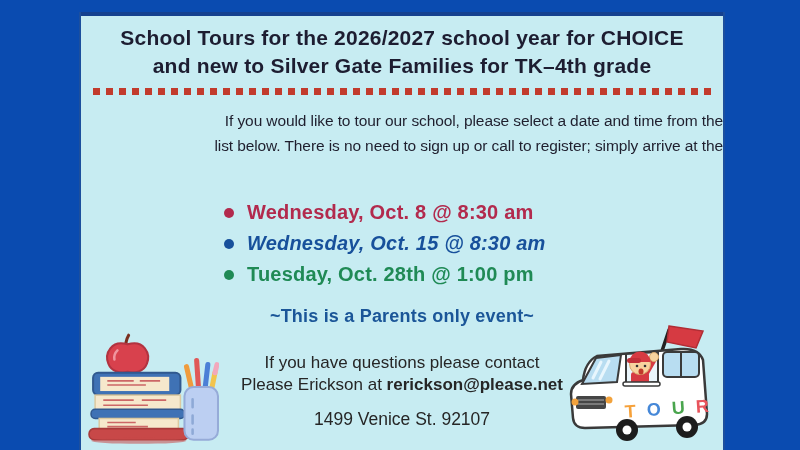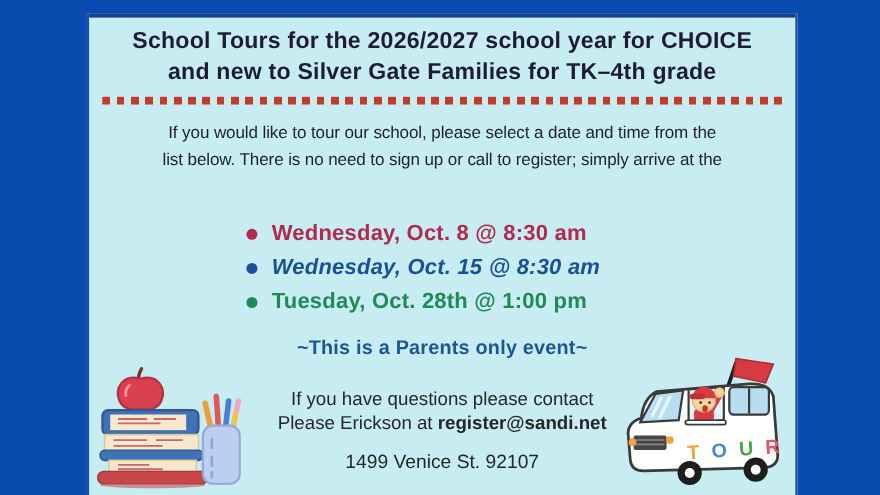--- a/index.html
+++ b/index.html
@@ -27,21 +27,21 @@
     text-align: center; font-size: 21px; font-weight: bold;
     color: var(--title-text, #1d1d31); line-height: 28px; letter-spacing: 0.2px;
   }
   .divider {
     position: absolute; top: 76px; left: 12px; right: 12px; height: 7px;
     background-image: repeating-linear-gradient(to right,
       var(--divider-red, #c23b2d) 0 7px, transparent 7px 13px);
   }
   .intro {
     position: absolute; top: 96px; left: 0; right: 0;
-    text-align: center; font-size: 15.5px; line-height: 25px;
+    text-align: right; font-size: 15.5px; line-height: 25px;
     color: var(--body-text, #1f1f2e); letter-spacing: -0.1px;
   }
   .events {
     position: absolute; top: 185px; left: 143px;
     list-style: none; margin: 0; padding: 0;
   }
   .events li {
     display: flex; align-items: center; height: 31px;
     font-size: 20px; font-weight: bold; letter-spacing: 0.2px;
   }
@@ -98,21 +98,21 @@
     <li style="color: rgb(31, 138, 85);">
       <span class="dot"></span>
       <span>Tuesday, Oct. 28th @ 1:00 pm</span>
     </li>
   </ul>
 
   <div class="parents">~This is a Parents only event~</div>
 
   <div class="contact">
     <div>If you have questions please contact</div>
-    <div><span>Please Erickson at </span><strong>register@sandi.net</strong></div>
+    <div><span>Please Erickson at </span><strong>rerickson@please.net</strong></div>
   </div>
 
   <div class="address">1499 Venice St. 92107</div>
 
   <svg class="books" viewBox="0 0 130 114">
 
     <g>
       <path d="M41 5 q-4 7 -2 13" stroke="#7a3020" stroke-width="3" fill="none" stroke-linecap="round"></path>
       <path d="M40 14 C 24 9 17 23 21 33 C 24 41 33 43 40 41 C 47 43 56 41 59 33 C 63 23 56 9 40 14 Z" fill="#d8414d" stroke="#b23340" stroke-width="2"></path>
       <path d="M30 20 q-4 4 -3 9" stroke="#f0959e" stroke-width="2.5" fill="none" stroke-linecap="round"></path>

